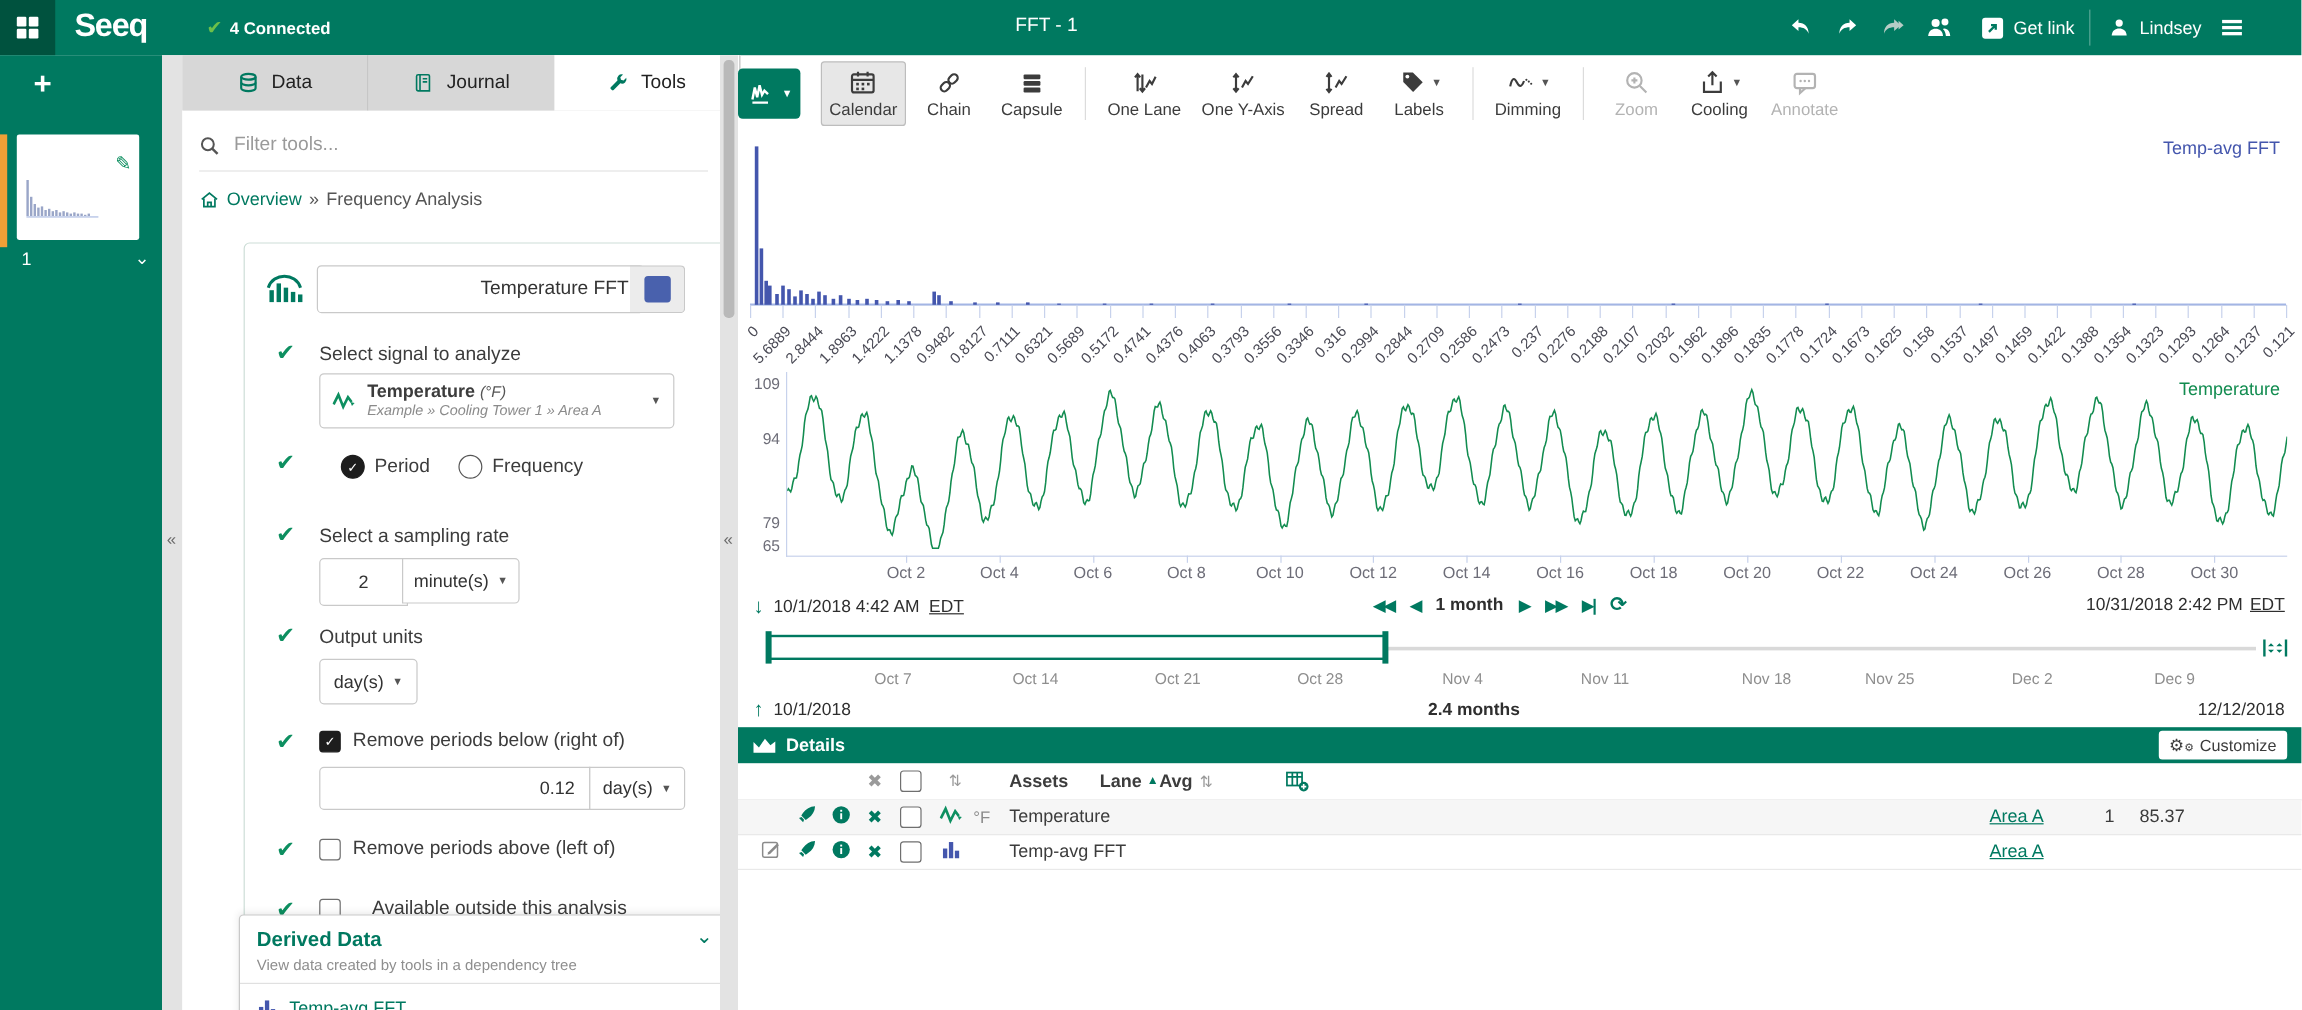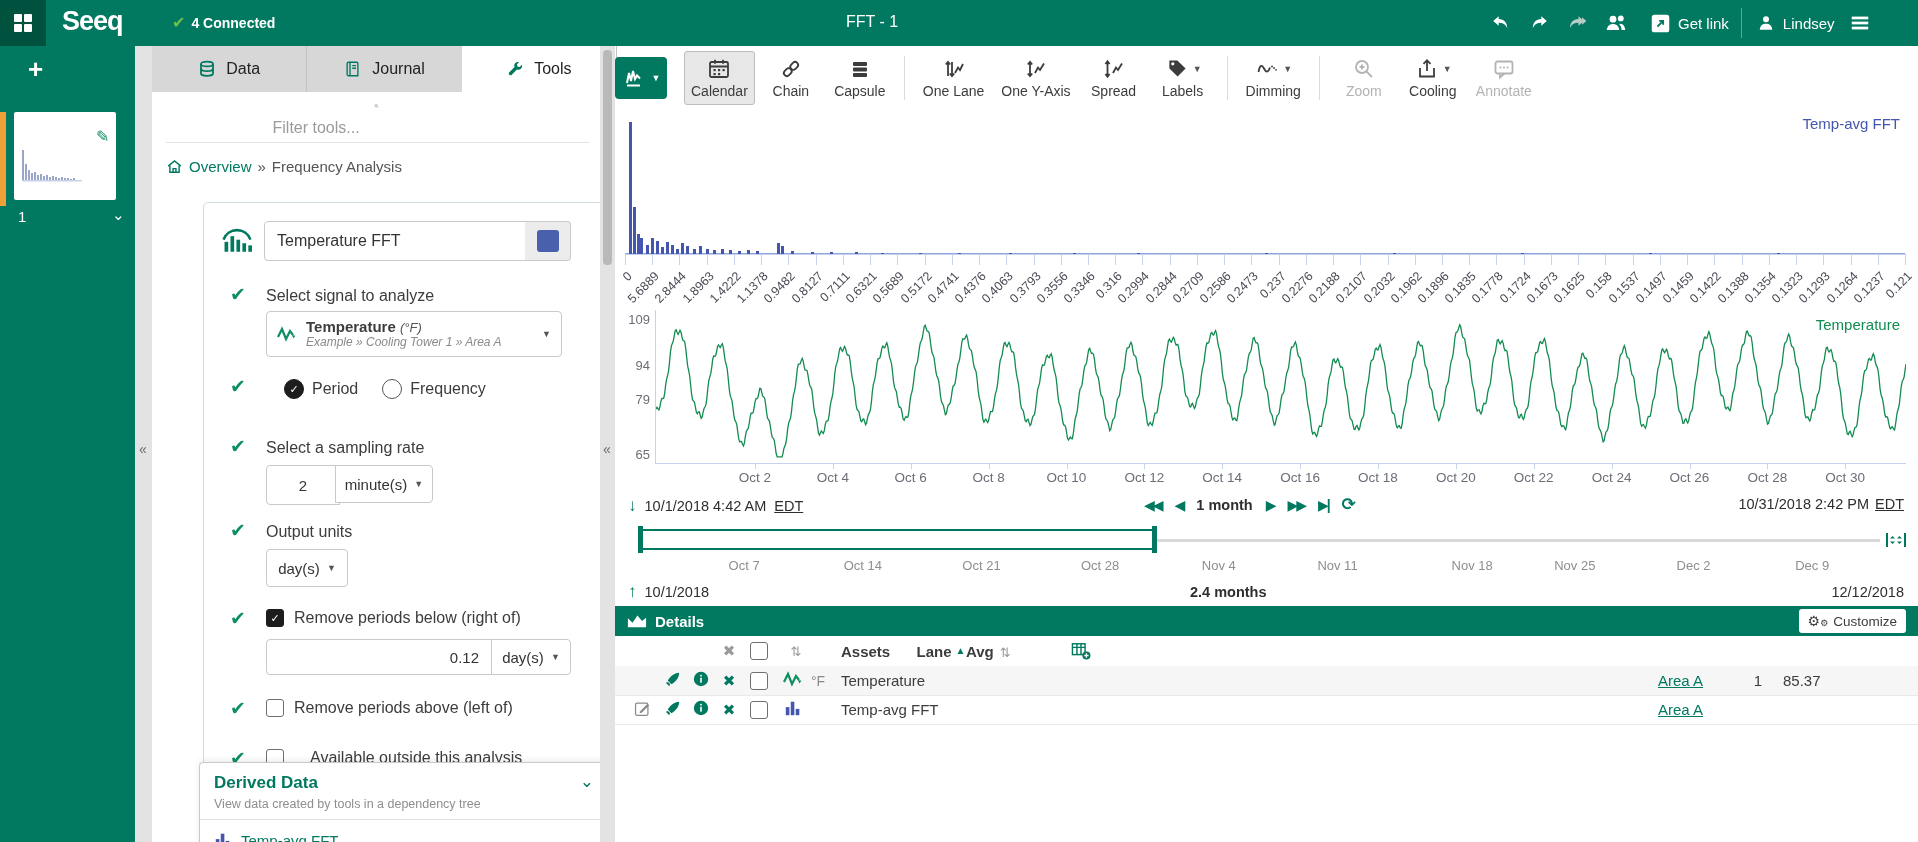--- a/index.html
+++ b/index.html
@@ -30,21 +30,21 @@
   .strip{background:#e3e3e3;}
   .collapse{color:#6b6b6b;font-size:14px;cursor:pointer;}
   .scroll-thumb{background:#b9b9b9;border-radius:4px;}
 
   
   #panel{left:135px;top:46px;width:465px;height:796px;background:#fff;}
   #tabbar{left:0;top:0;width:465px;height:46px;background:#dcdcdc;display:flex;}
   .tab{width:155px;display:flex;align-items:center;justify-content:center;gap:10px;font-size:16px;color:#222;
     border-right:1px solid #c3c3c3;cursor:pointer;background:#d7d7d7;}
   .tab.active{background:#fff;}
-  #filter-row{left:14px;top:58px;width:420px;height:34px;display:flex;align-items:center;gap:10px;border-bottom:0;flex-direction:column;}
+  #filter-row{left:14px;top:58px;width:420px;height:34px;display:flex;align-items:center;gap:10px;border-bottom:0;}
   #filter-input{border:0;outline:0;font-size:16px;flex:1;color:#333;background:transparent;font-family:inherit;}
   #filter-input::placeholder{color:#9a9a9a;}
   #filter-sep{left:14px;top:96px;width:424px;height:1px;background:#e3e3e3;}
   #breadcrumb{left:14px;top:112px;font-size:15px;display:flex;align-items:center;gap:6px;}
   .link{color:var(--grn);cursor:pointer;}
   .crumb{color:#555;}
 
   #tool-card{left:51px;top:156px;width:400px;height:602px;border:1px solid #cdded7;border-radius:5px;background:#fff;overflow:hidden;}
   .okcheck{color:var(--chk);font-size:19px;font-weight:bold;}
   .flabel{font-size:16px;color:#3c3c3c;}
@@ -291,21 +291,21 @@
           <g fill="#007960">
             <rect x="3.2" y="13" width="2.6" height="7"></rect>
             <rect x="7.4" y="9" width="2.6" height="11"></rect>
             <rect x="11.6" y="11.5" width="2.6" height="8.5"></rect>
             <rect x="15.8" y="14" width="2.6" height="6"></rect>
             <rect x="20" y="15.5" width="2.6" height="4.5"></rect>
           </g>
           <path d="M2.5 11.5C5.5 2.5 18.5 2.5 21.5 11.5" fill="none" stroke="#007960" stroke-width="1.8"></path>
         </svg>
     </div>
-    <input class="abs inp" style="left: 60px; top: 18px; width: 247px; height: 38px; padding: 0px 12px; font-size: 16px;" value="Temperature FFT">
+    <input class="abs inp" style="left: 60px; top: 18px; width: 247px; height: 38px; padding: 0px 12px; font-size: 16px; text-align: right;" value="Temperature FFT">
     <div class="abs" style="left:321px;top:18px;width:46px;height:40px;background:#ececec;border:1px solid #c9c9c9;border-left:0;border-radius:0 4px 4px 0;display:flex;align-items:center;justify-content:center;box-sizing:border-box;">
       <div style="width:22px;height:22px;border-radius:3px;background:#4961ad;"></div>
     </div>
 
     <div class="abs okcheck" style="left:26px;top:80px;">✔</div>
     <div class="abs flabel" style="left:62px;top:84px;">Select signal to analyze</div>
     <div class="abs" style="left:62px;top:108px;width:296px;height:46px;border:1px solid #c9c9c9;border-radius:4px;display:flex;align-items:center;padding:0 10px;gap:9px;box-sizing:border-box;cursor:pointer;">
       <svg width="20" height="18" viewBox="0 0 20 18">
           <polyline points="1,12 5,4 9,14 13,6 16,10" fill="none" stroke="#0d8f60" stroke-width="2.2"></polyline>
           <path d="M15 10l3.5.8-2.2 2.6z" fill="#0d8f60"></path>
@@ -844,21 +844,21 @@
       <div class="c-name">Temp-avg FFT</div>
       <div class="c-assets"><span class="alink">Area A</span></div>
       <div class="c-lane"></div>
       <div class="c-avg"></div>
       <div class="c-add"></div>
     </div>
   </div>
 
 <div class="ylab" style="left: 616px; top: 312.18px;">109</div>
 <div class="ylab" style="left: 616px; top: 358.08px;">94</div>
-<div class="ylab" style="left: 616px; top: 392px;">79</div>
+<div class="ylab" style="left: 616px; top: 428px;">79</div>
 <div class="ylab" style="left: 616px; top: 446.82px;">65</div>
 <div class="xdate" style="left: 755px;">Oct 2</div>
 <div class="xtick" style="left: 755px;"></div>
 <div class="xdate" style="left: 832.875px;">Oct 4</div>
 <div class="xtick" style="left: 832.875px;"></div>
 <div class="xdate" style="left: 910.75px;">Oct 6</div>
 <div class="xtick" style="left: 910.75px;"></div>
 <div class="xdate" style="left: 988.625px;">Oct 8</div>
 <div class="xtick" style="left: 988.625px;"></div>
 <div class="xdate" style="left: 1066.5px;">Oct 10</div>

